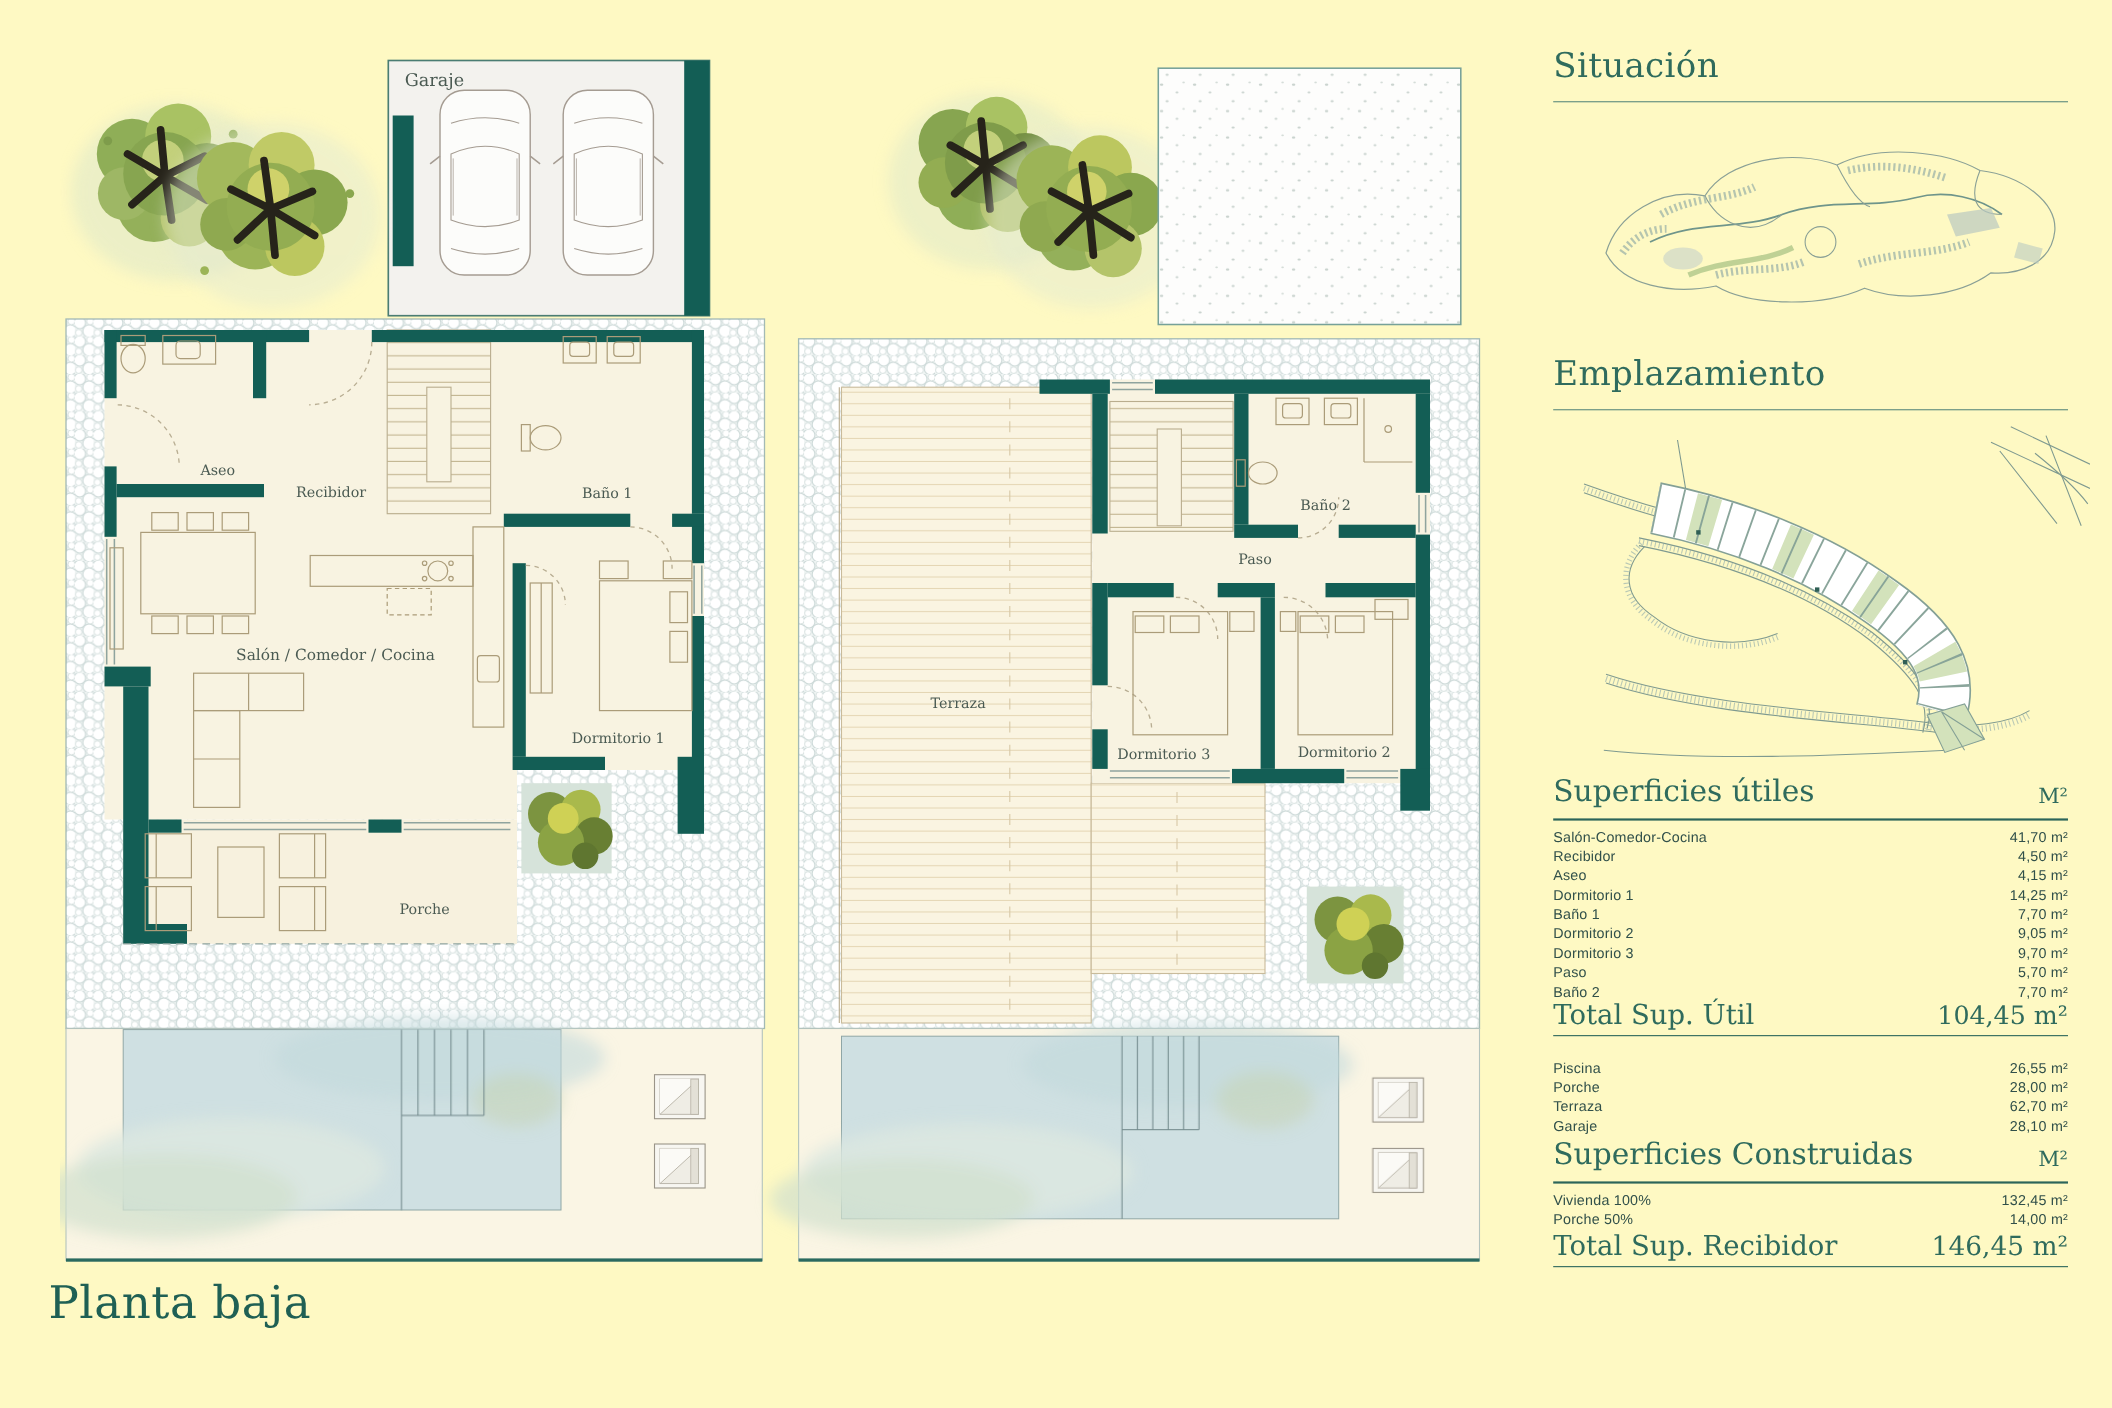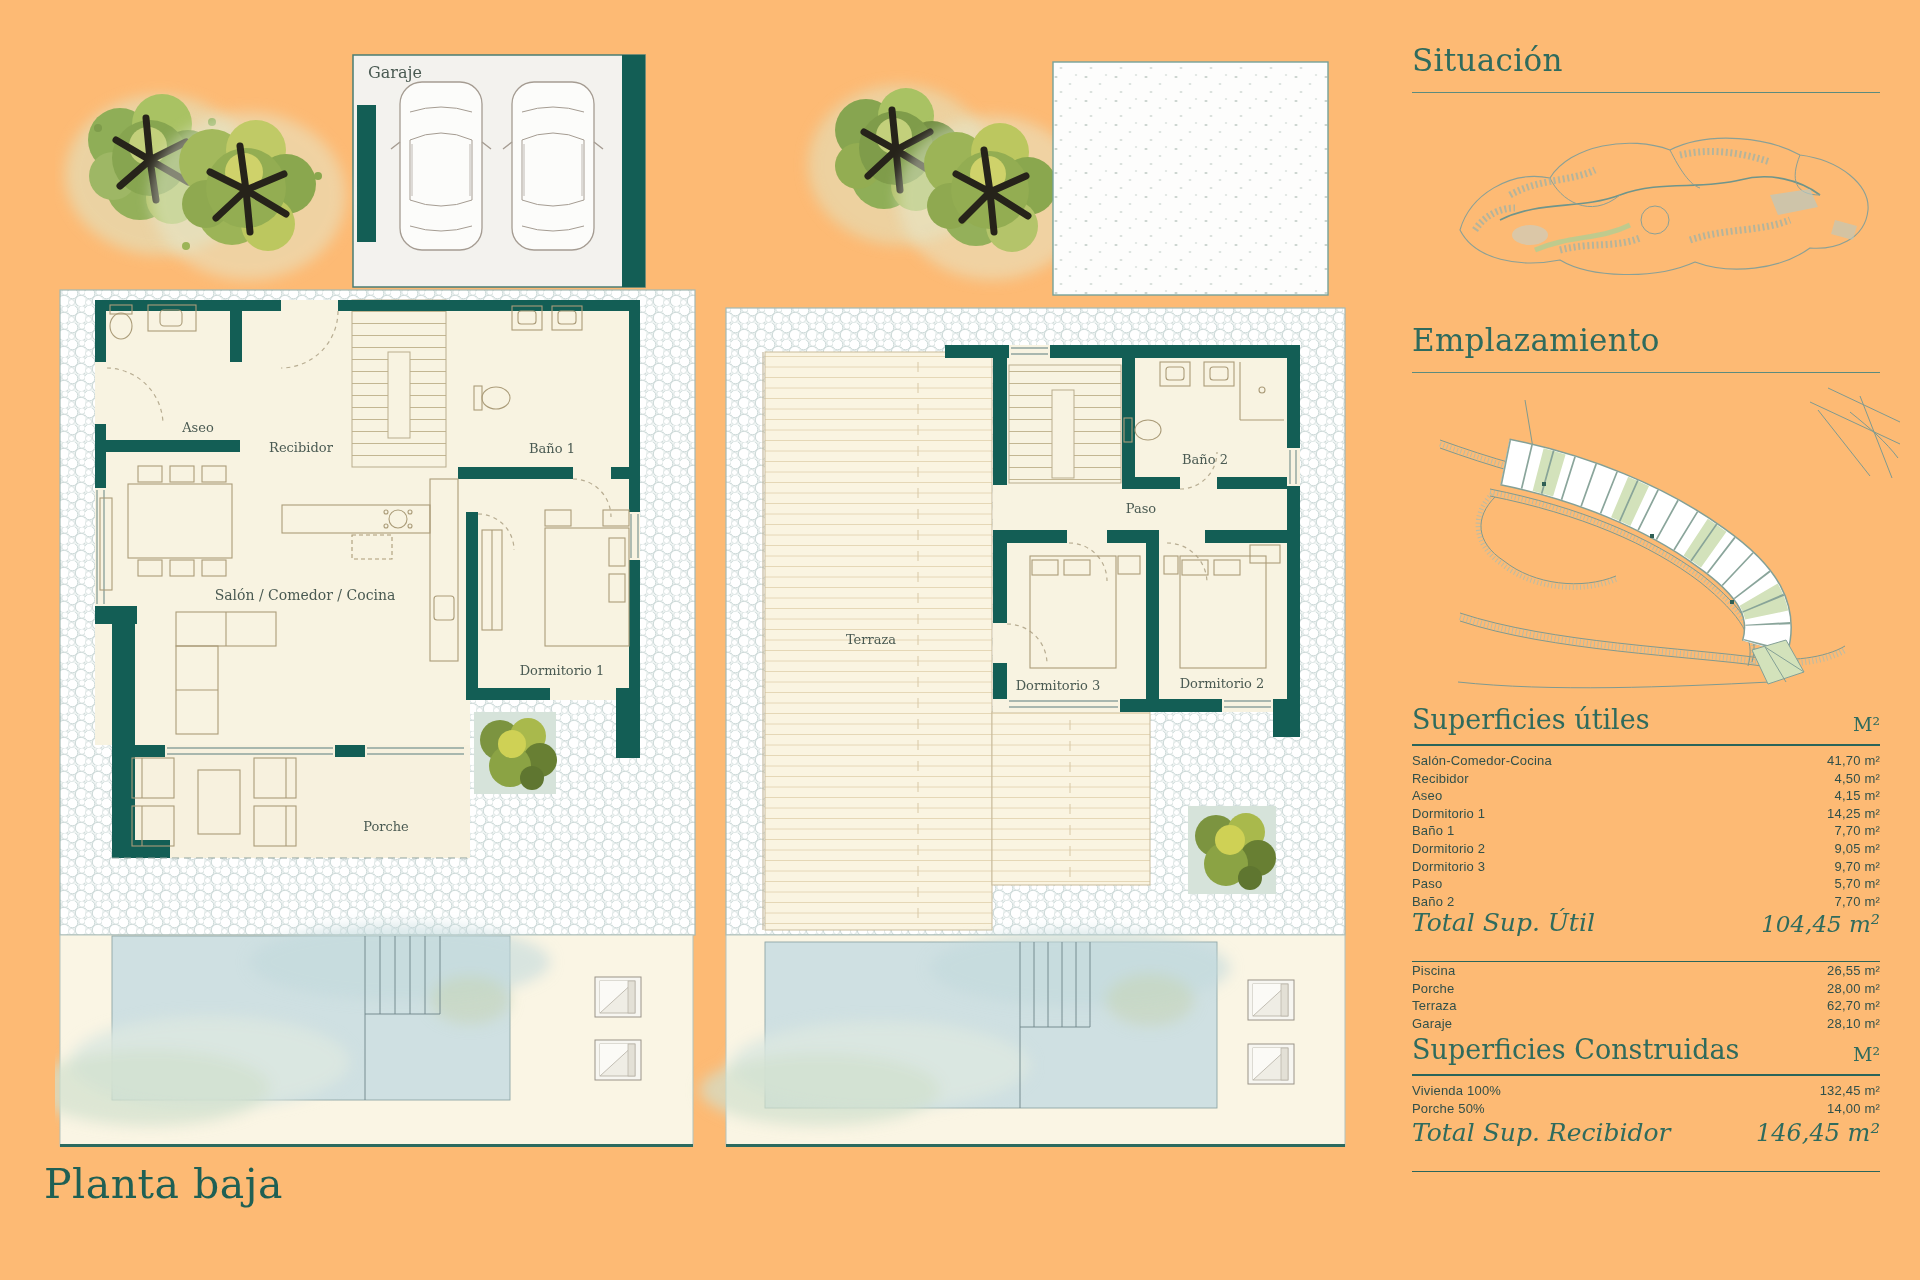--- a/index.html
+++ b/index.html
@@ -1,33 +1,33 @@
 <!DOCTYPE html>
 <html><head>
 <meta charset="utf-8">
 <style>
   html,body{margin:0;padding:0;background:#ffffff;}
-  #page{position:relative;width:1920px;height:1280px;background:#fdba74;overflow:hidden;
+  #page{position:relative;width:1920px;height:1280px;background:#fef9c3;overflow:hidden;
         font-family:"Liberation Sans",sans-serif;}
   .abs{position:absolute;}
   .plan-title{font-family:"DejaVu Serif",serif;font-size:41px;font-weight:400;
               color:#1f6054;letter-spacing:.5px;}
   .side-heading{font-family:"DejaVu Serif",serif;font-size:31px;font-weight:400;
                 color:#2f6b5d;letter-spacing:.3px;}
   .rule{position:absolute;left:1412px;width:468px;height:0;border-top:1.6px solid #5d8b7d;}
   .tbl{position:absolute;left:1412px;width:468px;}
   .tbl-head{display:flex;justify-content:space-between;align-items:flex-end;
             border-bottom:2px solid #2b655a;padding-bottom:9px;}
   .tbl-head .t{font-family:"DejaVu Serif",serif;font-size:27px;color:#2f6b5d;}
   .tbl-head .u{font-family:"DejaVu Serif",serif;font-size:19px;color:#2f6b5d;}
   .rows{padding-top:6px;}
   .row{display:flex;justify-content:space-between;font-size:13px;line-height:17.6px;
        color:#31504a;letter-spacing:.2px;}
   .total{display:flex;justify-content:space-between;align-items:flex-end;
-         border-bottom:1.8px solid #2b655a;padding-bottom:24px;font-style:italic;}
+         border-bottom:1.8px solid #2b655a;padding-bottom:4px;}
   .total .tl{font-family:"DejaVu Serif",serif;font-size:25px;color:#2f6b5d;}
   .total .tv{font-family:"DejaVu Serif",serif;font-size:23px;color:#2f6b5d;}
   .total.big .tv{font-size:24px;}
   svg text{font-family:"DejaVu Serif",serif;fill:#4a5a52;}
 </style>
 </head>
 <body>
 
 <div id="page">
 

